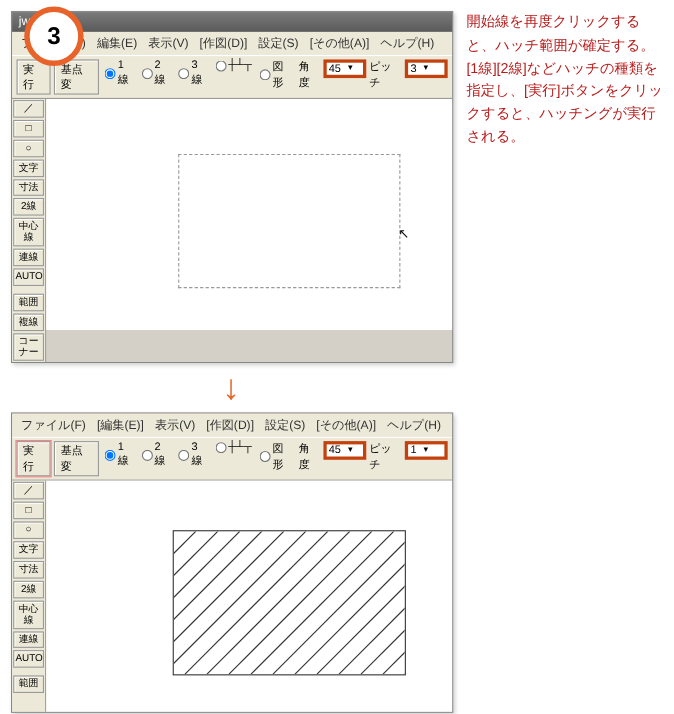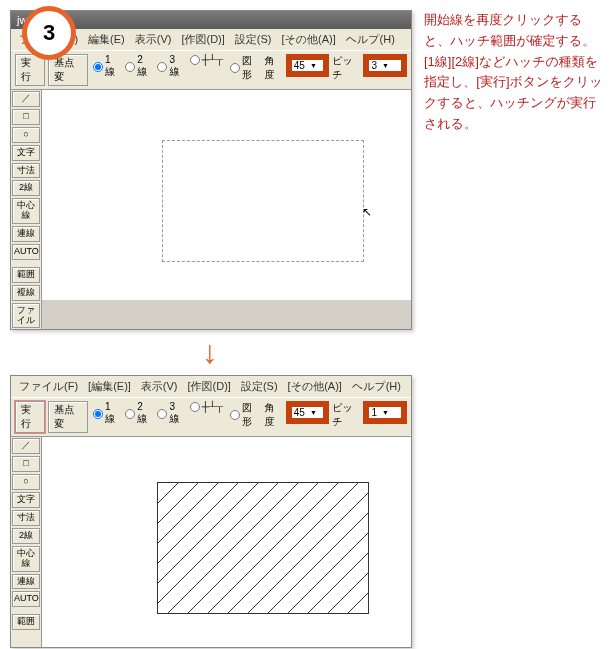--- a/index.html
+++ b/index.html
@@ -5,21 +5,21 @@
 body{margin:0;padding:10px;background:#fff;font-family:'MS PGothic',sans-serif;font-size:11px;width:613px;box-sizing:border-box}
 .row{display:flex;gap:12px}
 .appwin{background:#d4d0c8;border:1px solid #888;box-shadow:2px 2px 4px rgba(0,0,0,.2)}
 .titlebar{background:linear-gradient(#7a7a7a,#5a5a5a);color:#fff;padding:3px 6px;font-size:11px;display:flex;align-items:center;gap:4px}
 .menubar{background:#ece9d8;padding:2px 4px;display:flex;gap:2px;font-size:11px;color:#333}
 .menubar span{padding:1px 4px}
 .toolbar{background:#ece9d8;border-top:1px solid #fff;border-bottom:1px solid #999;padding:3px 4px;display:flex;align-items:flex-start;gap:3px;font-size:10px;flex-wrap:nowrap;overflow:hidden}
 .btn{background:#ece9d8;border:1px solid #999;padding:1px 5px;font-size:10px;box-shadow:inset 1px 1px 0 #fff}
 .radio{display:inline-flex;align-items:center;gap:2px;margin:0 2px}
 .radio input{margin:0;width:10px;height:10px}
-.combo{background:#fff;border:6px solid #c2410c;font-size:10px;padding:0 2px;display:inline-flex;align-items:center;gap:3px}
+.combo{background:#fff;border:3px solid #c2410c;font-size:10px;padding:0 2px;display:inline-flex;align-items:center;gap:3px}
 .combo::after{content:'▼';font-size:7px;color:#000;margin-left:2px}
 .body{display:flex;background:#d4d0c8}
 .sidetools{width:30px;background:#ece9d8;border-right:1px solid #999;display:flex;flex-direction:column}
 .tool{border:1px solid #999;box-shadow:inset 1px 1px 0 #fff;margin:1px;padding:2px 1px;font-size:9px;text-align:center;background:#ece9d8;line-height:1.1}
 .canvas{flex:1;background:#fff;position:relative}
 .selbox{position:absolute;border:1px dashed #999}
 .cursor{position:absolute;font-size:12px;color:#000}
 .hatch{position:absolute;border:1px solid #333;overflow:hidden}
 .hatch svg{position:absolute;left:0;top:0}
 .caption{font-size:13px;line-height:1.6;color:#b91c1c;font-family:'MS PGothic',sans-serif}
@@ -86,21 +86,21 @@
           <div class="tool">□</div>
           <div class="tool">○</div>
           <div class="tool">文字</div>
           <div class="tool">寸法</div>
           <div class="tool">2線</div>
           <div class="tool">中心線</div>
           <div class="tool">連線</div>
           <div class="tool">AUTO</div>
           <div class="tool" style="margin-top:6px">範囲</div>
           <div class="tool">複線</div>
-          <div class="tool">ファイル</div>
+          <div class="tool">コーナー</div>
         </div>
         <div class="canvas" style="height:210px">
           <div class="selbox" style="left:120px;top:50px;width:200px;height:120px"></div>
           <div class="cursor" style="left:320px;top:115px">↖</div>
         </div>
       </div>
     </div>
   </div>
   <div class="caption" style="flex:1">開始線を再度クリックすると、ハッチ範囲が確定する。[1線][2線]などハッチの種類を指定し、[実行]ボタンをクリックすると、ハッチングが実行される。</div>
 </div>

